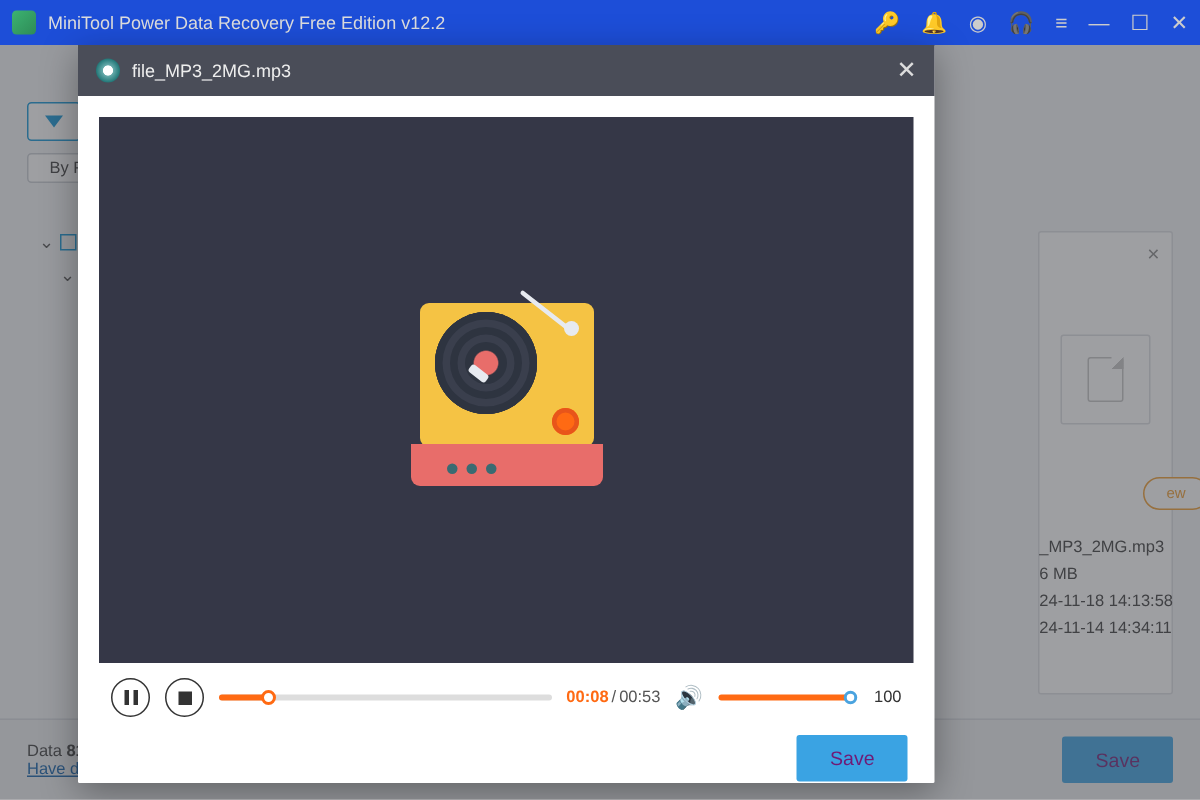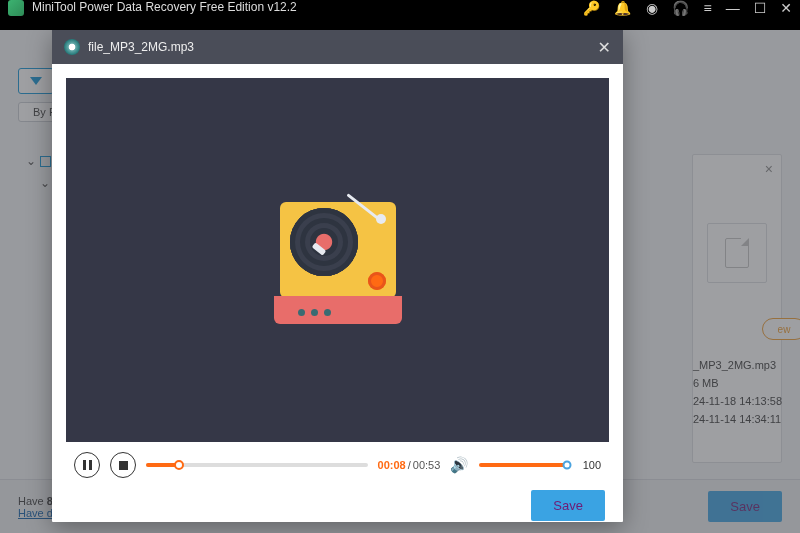--- a/index.html
+++ b/index.html
@@ -1,17 +1,17 @@
 <!DOCTYPE html>
 <html><head>
 <meta charset="utf-8">
 <style>
 *{box-sizing:border-box;margin:0;padding:0;font-family:"Segoe UI",Arial,sans-serif}
 body{width:800px;height:533px;background:#2b2b2f;overflow:hidden;position:relative}
-.titlebar{height:30px;background:#000000;display:flex;align-items:flex-start;color:#ddd;font-size:12px;padding:0 8px}
+.titlebar{height:30px;background:#1d4ed8;display:flex;align-items:center;color:#ddd;font-size:12px;padding:0 8px}
 .titlebar .logo{width:16px;height:16px;background:linear-gradient(135deg,#3cb371,#2e8b57);border-radius:3px;margin-right:8px}
 .titlebar .app-title{flex:1}
 .titlebar .tb-icons{display:flex;align-items:center;gap:14px;color:#ccc;font-size:14px}
 .titlebar .tb-icons span{cursor:pointer}
 .key-icon{color:#e8c447}
 .main-bg{position:absolute;top:30px;left:0;right:0;bottom:0;background:#f5f6f8}
 .filter-bar{position:absolute;top:38px;left:18px;width:36px;height:26px;border:1px solid #2ea3dc;border-radius:3px;background:#fff;display:flex;align-items:center;justify-content:center}
 .filter-funnel{width:0;height:0;border-left:6px solid transparent;border-right:6px solid transparent;border-top:8px solid #2ea3dc}
 .byf{position:absolute;top:72px;left:18px;font-size:11px;color:#555;border:1px solid #cfd3d9;border-radius:3px;padding:3px 14px;background:#fff}
 .tree{position:absolute;top:124px;left:26px;font-size:12px;color:#333}
@@ -114,21 +114,21 @@
   <div class="preview-btn">ew</div>
   <div class="meta">
     <div>_MP3_2MG.mp3</div>
     <div>6 MB</div>
     <div>24-11-18 14:13:58</div>
     <div>24-11-14 14:34:11</div>
   </div>
 
   <div class="footer">
     <div class="links">
-      <span>Have </span><b>81.</b><br>
+      <span>Data </span><b>81.</b><br>
       <a>Have diff</a>
     </div>
     <button class="btn-save dim">Save</button>
   </div>
 </div>
 
 <div class="overlay"></div>
 <div class="modal">
   <div class="modal-header">
     <div class="mh-ico"></div>

